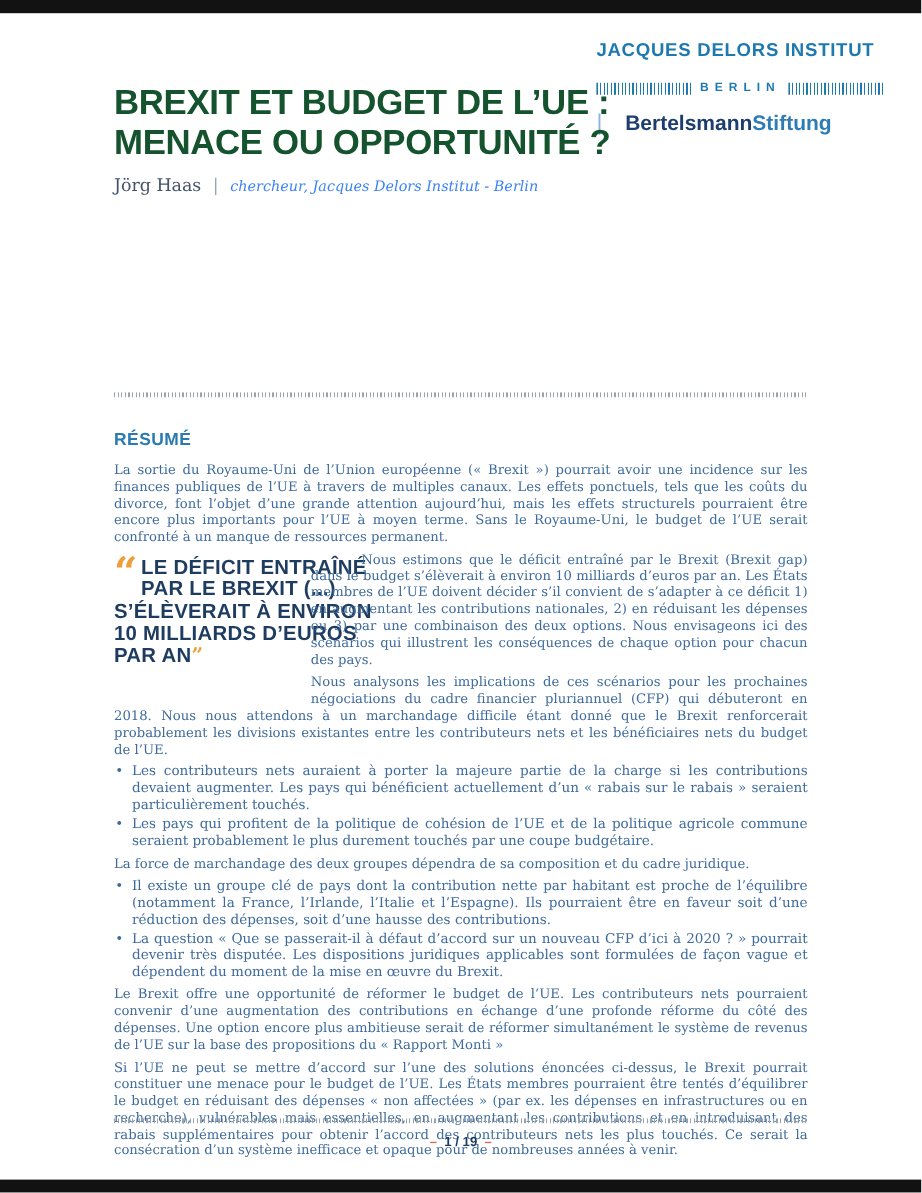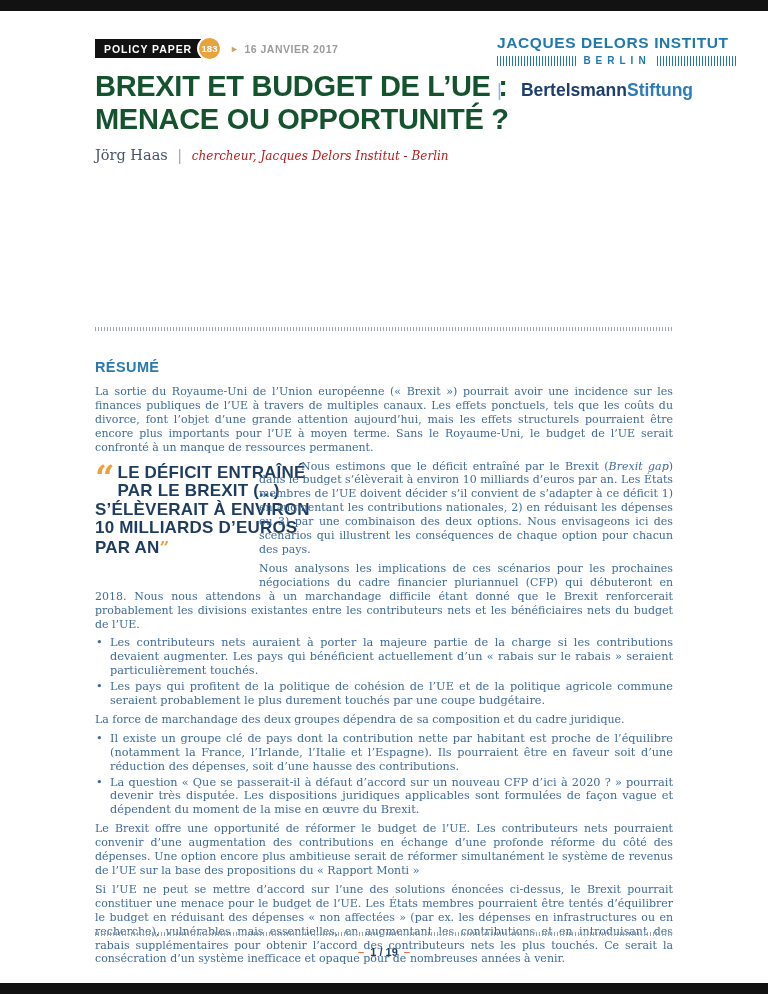--- a/index.html
+++ b/index.html
@@ -15,46 +15,46 @@
   .issue{width:21px;height:21px;border-radius:50%;background:#e8a33d;color:#ffffff;
          font-size:9.5px;font-weight:bold;display:flex;align-items:center;justify-content:center;
          margin-left:-4px;border:2px solid #ffffff;box-sizing:content-box;}
   .date{color:#9b9b9b;font-weight:bold;font-size:10.5px;letter-spacing:.5px;
         display:flex;align-items:center;margin-left:8px;}
   .date .arrow{color:#c7a465;font-size:9px;margin-right:5px;}
 
   
   .header-right{position:absolute;right:31px;top:34px;width:240px;}
   .jdi-name{color:#1e79ae;font-weight:bold;font-size:15.5px;letter-spacing:.6px;white-space:nowrap;}
-  .jdi-barcode{display:flex;align-items:center;gap:6px;margin-top:3px;}
+  .jdi-barcode{display:flex;align-items:center;gap:6px;margin-top:16px;}
   .bars{flex:1;height:10px;
         background:repeating-linear-gradient(90deg,#1e79ae 0 1px,transparent 1px 3px);}
   .jdi-city{color:#1e79ae;font-size:10px;font-weight:bold;letter-spacing:5px;}
   .stiftung{margin-top:13px;font-size:17.5px;display:flex;align-items:baseline;}
   .stiftung .pipe{color:#8ab6da;font-weight:400;margin-right:7px;font-size:19px;}
   .st-bold{color:#1d3d6e;font-weight:bold;margin-left:12px;}
   .st-light{color:#2d7cb8;font-weight:bold;}
 
   
   .title{position:absolute;left:95px;top:70px;color:#14532d;font-weight:bold;
          font-size:29px;line-height:33px;letter-spacing:-.3px;}
   .authors{position:absolute;left:95px;top:147px;font-family:"DejaVu Serif",serif;}
   .author{margin-bottom:7px;font-size:14.5px;color:#44546a;}
   .author .sep{color:#9aa5ae;margin:0 5px;}
-  .author .role{font-style:italic;font-size:12px;color:#b91c1c;}
+  .author .role{font-style:italic;font-size:12px;color:#3b82f6;}
 
   
   .main{position:absolute;left:95px;top:327px;width:578px;}
   .dotline{height:4px;background:repeating-linear-gradient(90deg,#98a3ac 0 1px,transparent 1px 3px);}
   .resume-heading{color:#2a7ab1;font-weight:bold;font-size:14.5px;letter-spacing:.4px;
                   margin:28px 0 10px;}
   .bodytext p{font-family:"DejaVu Serif",serif;font-size:11px;line-height:13.9px;
               color:#3f6b9c;text-align:justify;margin:4px 0 5px;}
   .indent{text-indent:42px;}
-  .it{font-style:italic;}
+  .it{}
 
   .pullquote{float:left;width:152px;height:118px;margin:4px 12px 0 0;}
   .pq-open{float:left;color:#ee9f3c;font-family:"DejaVu Serif",serif;font-weight:bold;
            font-size:34px;line-height:18px;margin:4px 3px 0 0;}
   .pq-line{font-weight:bold;font-size:17px;line-height:18.5px;color:#1e3c5f;
            letter-spacing:.2px;white-space:nowrap;}
   .pq-close{color:#ee9f3c;font-family:"DejaVu Serif",serif;font-weight:bold;}
 
   .bullets{margin:0 0 5px;}
   .bullet-item{position:relative;padding-left:15px;font-family:"DejaVu Serif",serif;
@@ -67,28 +67,20 @@
   .footer-page{position:absolute;left:0;top:946px;width:100%;text-align:center;
                font-size:11px;font-weight:bold;color:#1d3c5e;}
   .footer-page .dash{color:#e0694a;margin:0 6px;font-weight:bold;}
 </style>
 </head>
 <body>
 
 <div class="page">
   <div class="bar-top"></div>
 
-  <div class="header-left">
-    <span class="badge">POLICY PAPER</span>
-    <span class="issue">183</span>
-    <span class="date">
-      <span class="arrow">►</span>
-      <span>16 JANVIER 2017</span>
-    </span>
-  </div>
 
   <div class="header-right">
     <div class="jdi-name">JACQUES DELORS INSTITUT</div>
     <div class="jdi-barcode">
       <div class="bars"></div>
       <span class="jdi-city">BERLIN</span>
       <div class="bars"></div>
     </div>
     <div class="stiftung">
       <span class="pipe">|</span>

